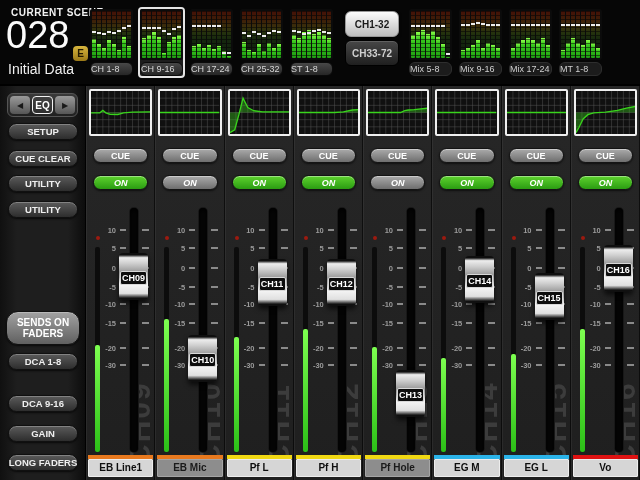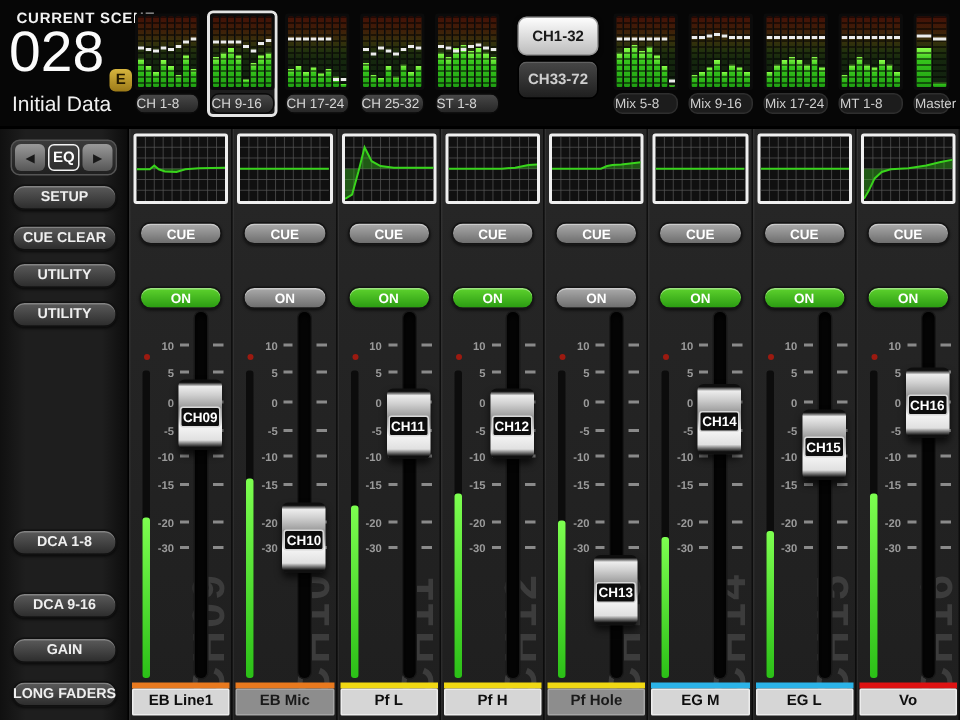--- a/index.html
+++ b/index.html
@@ -64,21 +64,21 @@
   .strip{position:relative;flex:1;background:linear-gradient(180deg,#272727,#1f1f1f);overflow:hidden;
     box-shadow:inset 1px 0 0 rgba(255,255,255,.05),inset -1px 0 0 rgba(0,0,0,.6);}
   .eq-thumb{position:absolute;top:3px;left:3px;right:3px;height:47px;background:#101010;
     border:2px solid #efefef;border-radius:2px;box-sizing:border-box;}
   .eq-thumb svg{display:block;width:100%;height:100%;}
   .pill{position:absolute;left:7px;right:7px;height:15px;border-radius:8px;box-sizing:border-box;
     background:linear-gradient(#ababab,#6e6e6e);border:1px solid #141414;color:#fff;
     font-size:9px;font-weight:bold;display:flex;align-items:center;justify-content:center;
     box-shadow:inset 0 1px 0 rgba(255,255,255,.4),0 1px 2px rgba(0,0,0,.6);}
   .cue-btn{top:62px;}
-  .on-btn{top:105px;}
+  .on-btn{top:89px;font-style:italic;}
   .on-btn.on{background:linear-gradient(#5ed32e,#2b9c12);}
   .fader-zone{position:absolute;top:114px;left:0;right:0;height:252px;z-index:2;}
   .clip{position:absolute;left:10px;top:36px;width:4px;height:4px;border-radius:50%;background:#9c1a10;}
   .meter{position:absolute;left:9px;top:47px;width:5px;height:205px;background:#0c0c0c;border-radius:2px;}
   .meter-fill{position:absolute;left:0;right:0;bottom:0;border-radius:2px;
     background:linear-gradient(180deg,#7dff50,#2bbf17);}
   .srow{position:absolute;left:0;width:100%;height:8px;}
   .snum{position:absolute;left:12px;width:18px;text-align:right;font-size:7.5px;font-weight:bold;color:#9a9a9a;}
   .sdash{position:absolute;width:6px;height:2px;background:#8a8a8a;left:34px;top:3px;}
   .sdash.far{left:56px;width:7px;}
@@ -444,50 +444,38 @@
               <div class="mfill" style="height: 32%;"></div>
               <div class="mtick" style="top: 28%;"></div>
             </div>
             <div class="mcol">
               <div class="mfill" style="height: 22%;"></div>
               <div class="mtick" style="top: 28%;"></div>
             </div>
           </div>
           <div class="mlabel out">MT 1-8</div>
         </div>
-        <div class="mblock narrow">
-          <div class="mbars">
-            <div class="mcol">
-              <div class="mfill" style="height: 55%;"></div>
-              <div class="mtick" style="top: 25%;"></div>
-            </div>
-            <div class="mcol">
-              <div class="mfill" style="height: 6%;"></div>
-              <div class="mtick" style="top: 30%;"></div>
-            </div>
-          </div>
-          <div class="mlabel out">Master</div>
-        </div>
       </div>
   </div>
 
   <div id="sidebar">
     <div class="mode-sel">
       <div class="arrow-btn">
           <span>◀</span>
         </div>
       <div class="mode-label">EQ</div>
       <div class="arrow-btn">
           <span>▶</span>
         </div>
     </div>
   <div class="side-btn" style="top: 37px; text-align: right;">SETUP</div>
       <div class="side-btn" style="top: 64px;">CUE CLEAR</div>
       <div class="side-btn" style="top: 89px;">UTILITY</div>
       <div class="side-btn" style="top: 115px;">UTILITY</div>
+      <div class="side-btn sof" style="top: 225px;">SENDS ON FADERS</div>
       <div class="side-btn" style="top: 267px;">DCA 1-8</div>
       <div class="side-btn" style="top: 309px;">DCA 9-16</div>
       <div class="side-btn" style="top: 339px;">GAIN</div>
       <div class="side-btn" style="top: 368px;">LONG FADERS</div>
     </div>
 
   <div id="strips">
       <div class="strip">
         <div class="eq-thumb">
           <svg viewBox="0 0 100 72" preserveAspectRatio="none">

